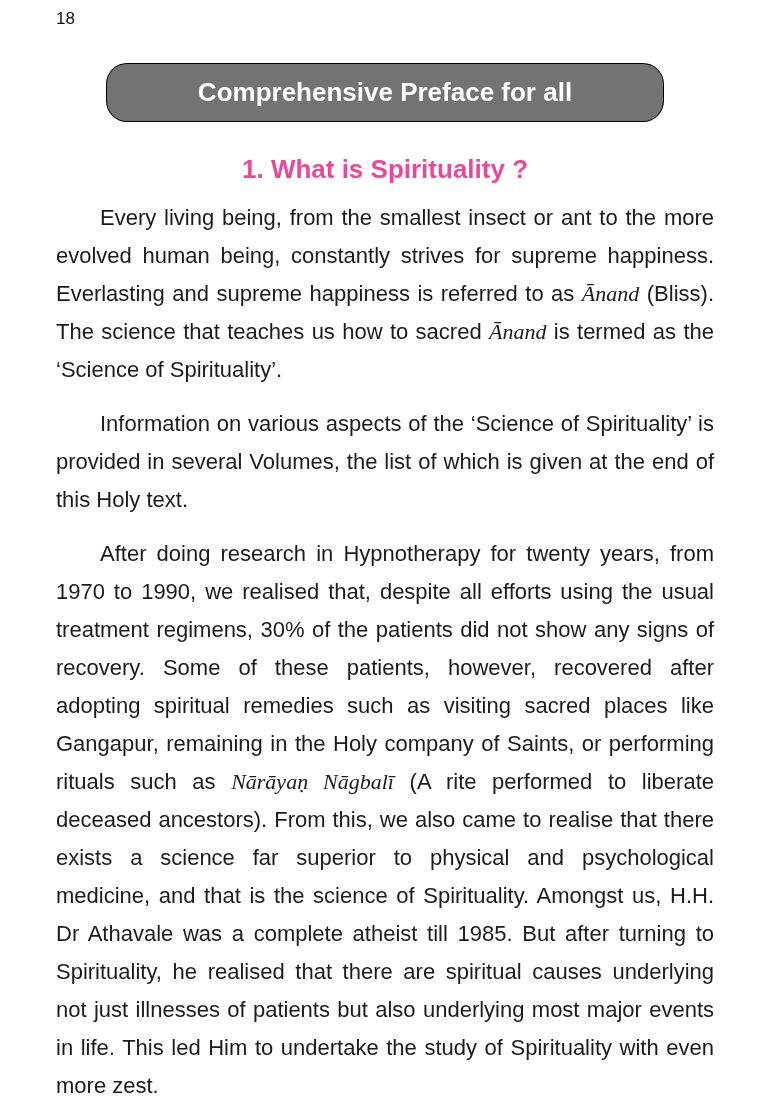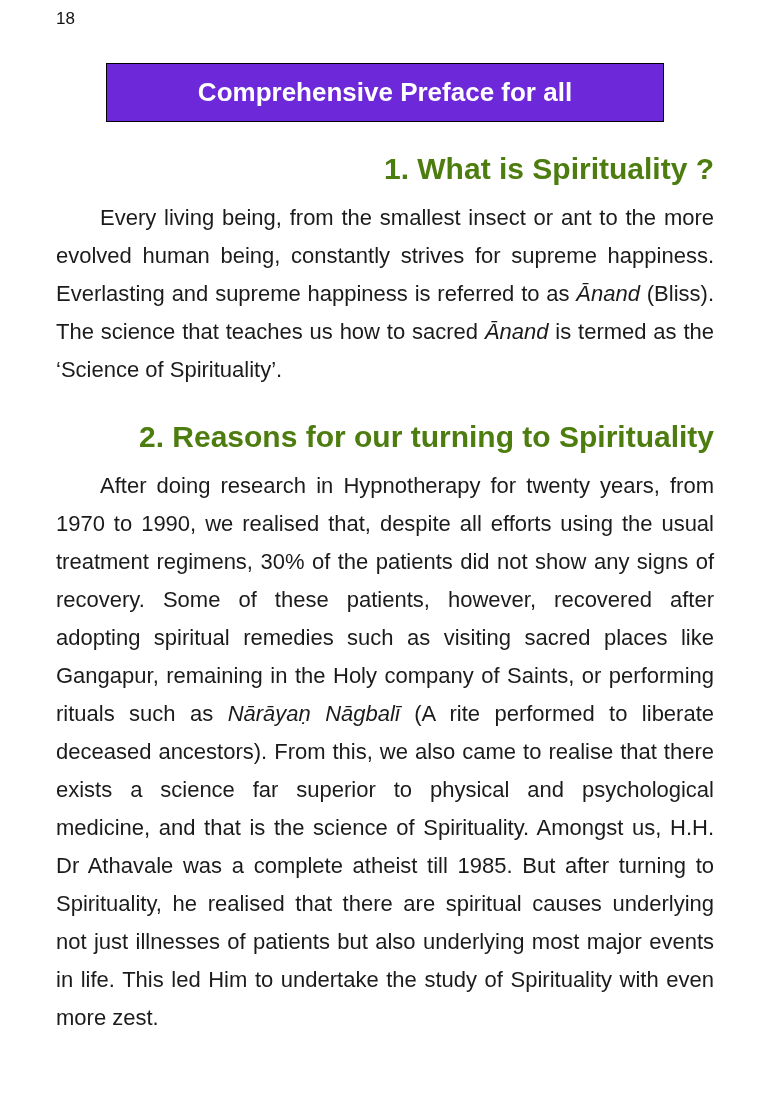--- a/index.html
+++ b/index.html
@@ -20,62 +20,64 @@
     overflow: hidden;
   }
   .page-number {
     font-size: 17px;
     line-height: 22px;
     color: #111;
   }
   .banner {
     width: 548px;
     margin: 34px auto 0 auto;
-    background: #6d28d9;
+    background: #737373;
     color: #ffffff;
     text-align: center;
     font-weight: bold;
     font-size: 26px;
     line-height: 38px;
     padding: 9px 4px 10px 4px;
     box-shadow: 0 0 0 1px #000;
+    border-radius: 20px;
   }
   .section-heading {
-    text-align: right;
+    text-align: center;
     font-weight: bold;
-    font-size: 30px;
+    font-size: 26px;
     line-height: 28px;
     margin: 34px 0 8px 0;
-    color: #4d7c0f;
+    color: #ec4899;
   }
   .body-para {
     font-size: 22px;
     line-height: 38px;
     text-align: justify;
     text-indent: 44px;
     margin: 16px 0 0 0;
     color: #1b1b1b;
   }
   .it {
     font-style: italic;
+    font-family: Liberation Serif, serif;
   }
 </style>
 </head>
 <body>
 
 <div class="page">
 
   <div class="page-number">18</div>
 
   <div class="banner">
     <div>Comprehensive Preface for all</div>
   </div>
 
   <div class="section-heading">1.  What is Spirituality ?</div>
 
   <p class="body-para"><span>Every living being, from the smallest insect or ant to the more evolved human being, constantly strives for supreme happiness. Everlasting and supreme happiness is referred to as </span><span class="it">Ānand</span><span> (Bliss). The science that teaches us how to sacred </span><span class="it">Ānand</span><span> is termed as the ‘Science of Spirituality’.</span></p>
 
+  <p class="body-para"><span>Information on various aspects of the ‘Science of Spirituality’ is provided in several Volumes, the list of which is given at the end of this Holy text.</span></p>
 
-  <div class="section-heading">2.  Reasons for our turning to Spirituality</div>
 
   <p class="body-para"><span>After doing research in Hypnotherapy for twenty years, from 1970 to 1990, we realised that, despite all efforts using the usual treatment regimens, 30% of the patients did not show any signs of recovery. Some of these patients, however, recovered after adopting spiritual remedies such as visiting sacred places like Gangapur, remaining in the Holy company of Saints, or performing rituals such as </span><span class="it">Nārāyaṇ Nāgbalī</span><span> (A rite performed to liberate deceased ancestors). From this, we also came to realise that there exists a science far superior to physical and psychological medicine, and that is the science of Spirituality. Amongst us, H.H. Dr Athavale was a complete atheist till 1985. But after turning to Spirituality, he realised that there are spiritual causes underlying not just illnesses of patients but also underlying most major events in life. This led Him to undertake the study of Spirituality with even more zest.</span></p>
 
 </div>
 
 </body></html>

